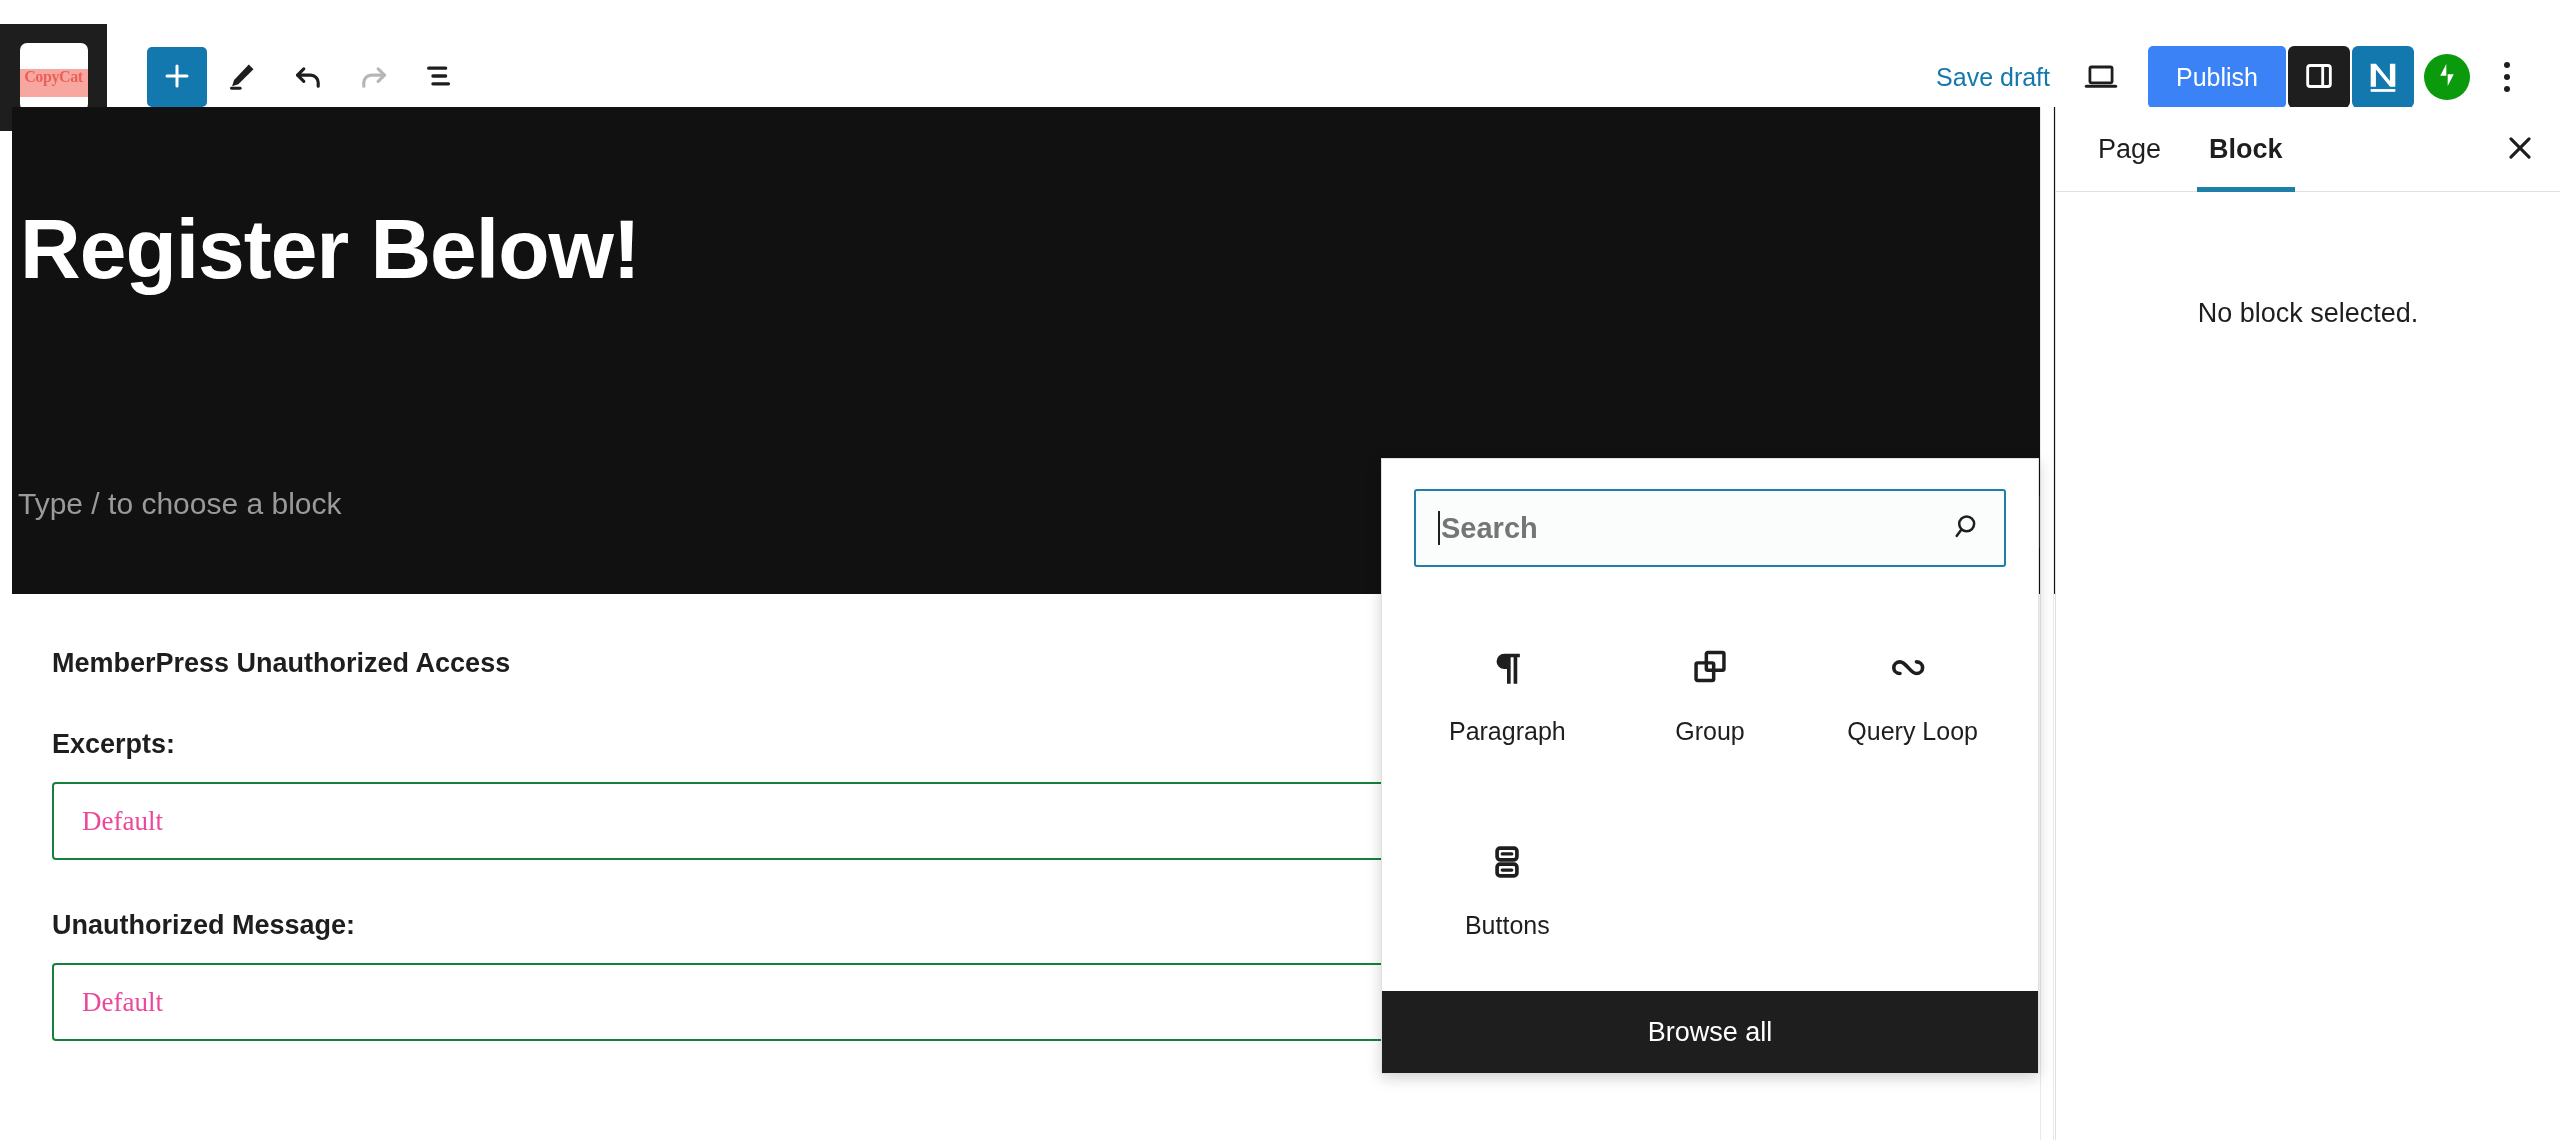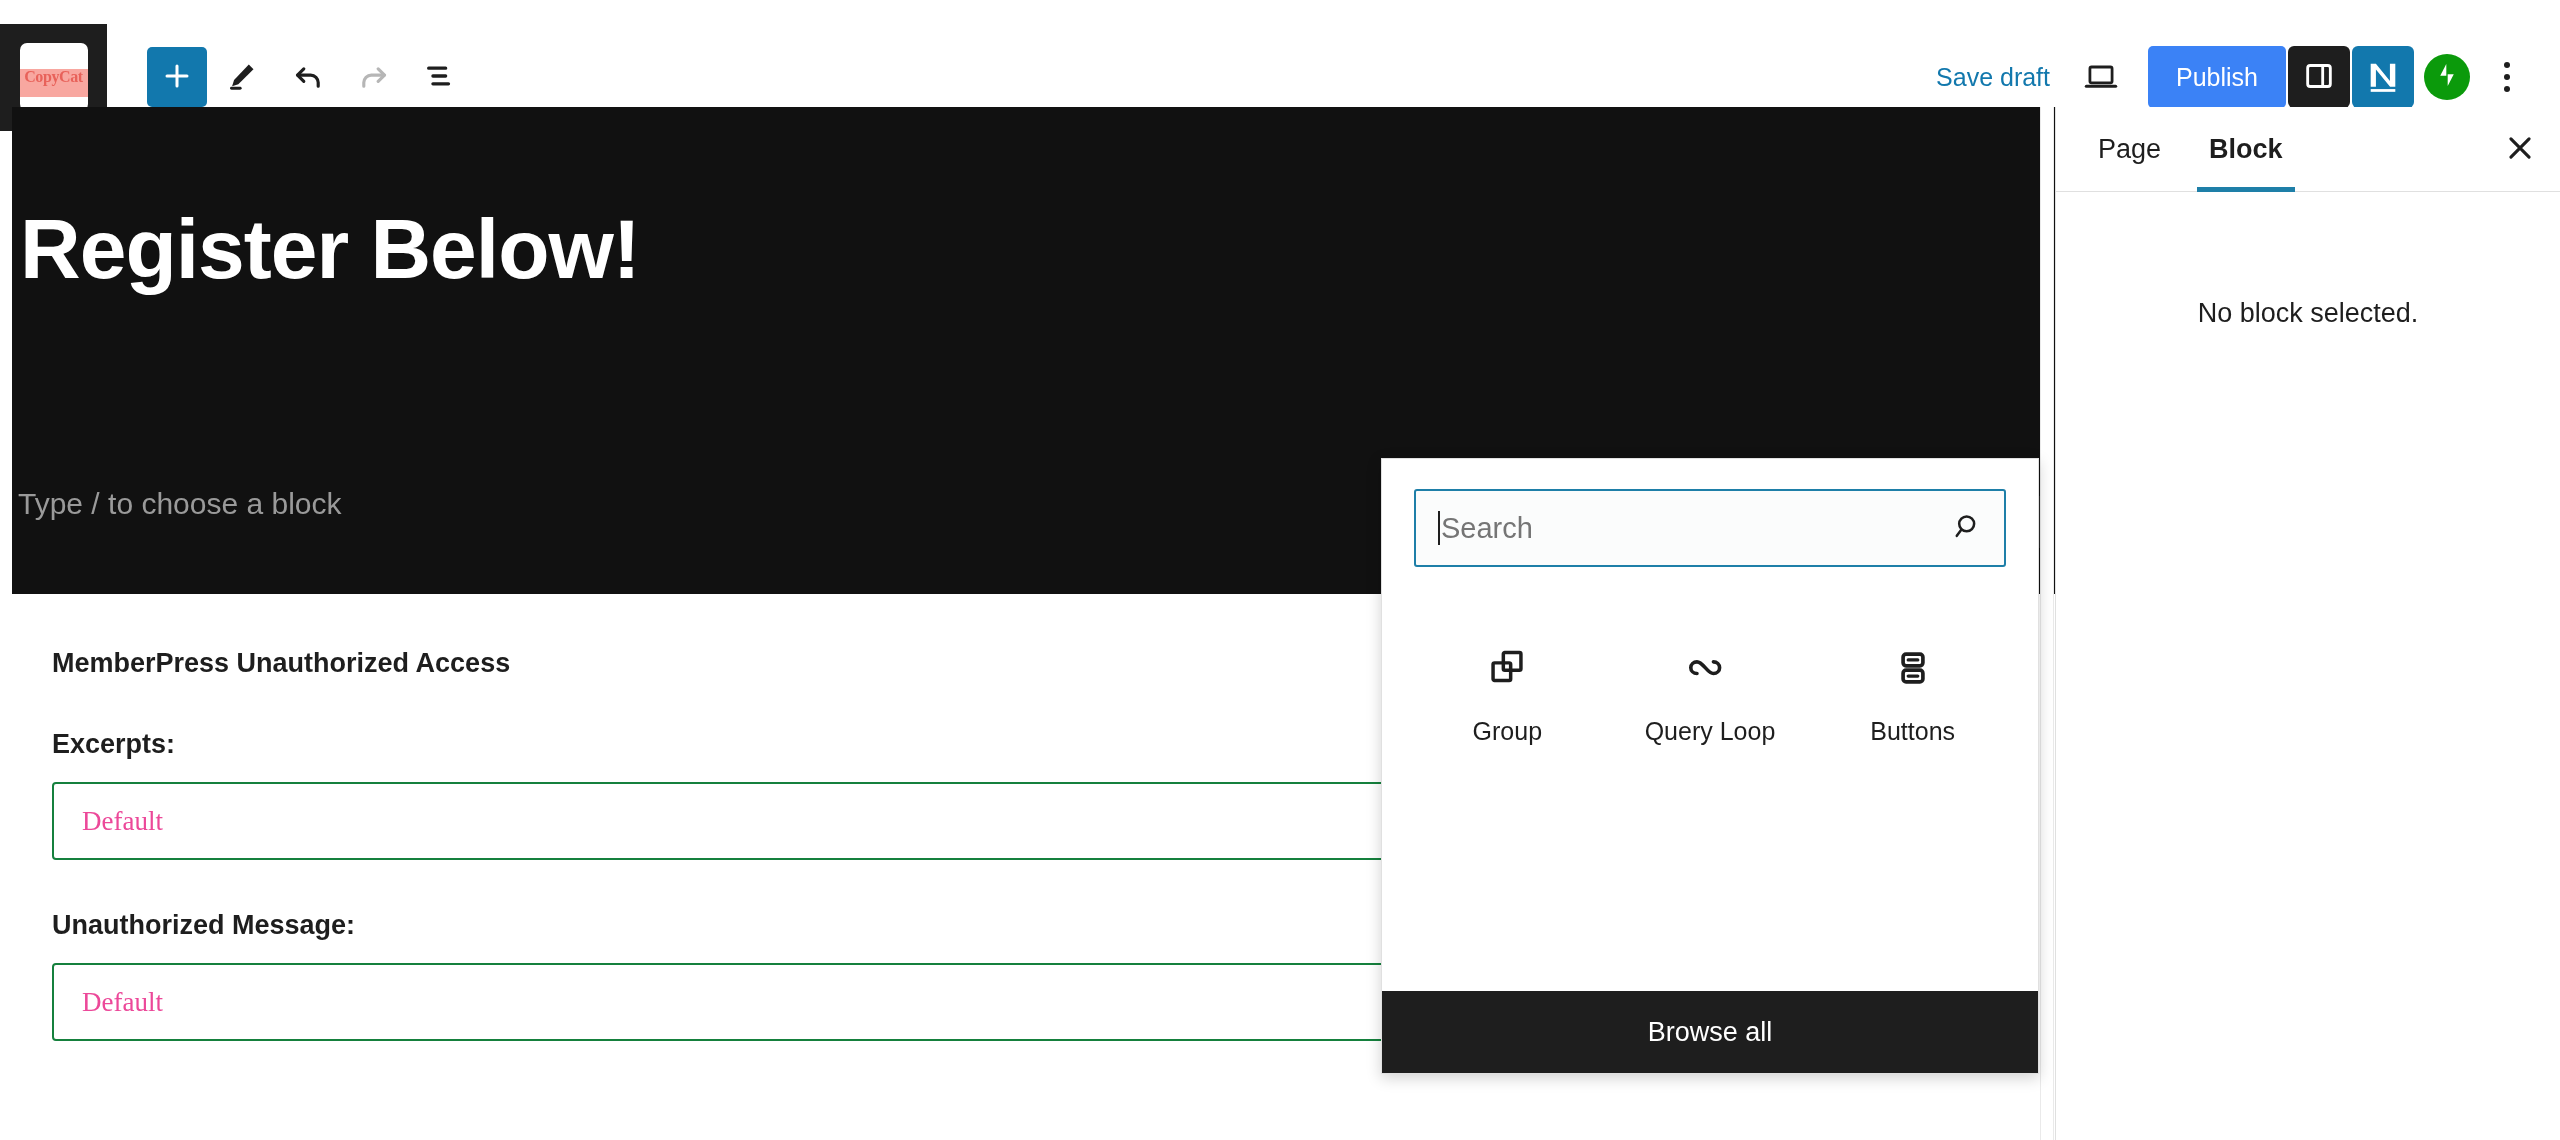--- a/index.html
+++ b/index.html
@@ -191,21 +191,21 @@
   .inserter {
     position: absolute;
     left: 1381px; top: 458px;
     width: 658px; height: 616px;
     background: #ffffff;
     border: 1px solid #e0e0e0;
     box-shadow: 0 4px 14px rgba(0,0,0,0.18);
     z-index: 40;
     display: flex; flex-direction: column;
   }
-  .ins-search-wrap { padding: 30px 32px 22px 32px; }
+  .ins-search-wrap { padding: 30px 32px 22px 32px; font-weight: bold; }
   .ins-search {
     width: 100%; height: 78px;
     border: 2px solid #1e7fa8;
     border-radius: 3px;
     background: #fbfcfc;
     display: flex; align-items: center;
     padding: 0 20px 0 22px;
     position: relative;
     cursor: text;
   }
@@ -466,20 +466,28 @@
         <svg width="32" height="32" viewBox="0 0 24 24" aria-hidden="true">
           <circle cx="11" cy="10.4" r="5.6" fill="none" stroke="#1e1e1e" stroke-width="1.9"></circle>
           <path d="M7.1 14.6L3.6 19.4" stroke="#1e1e1e" stroke-width="1.9" stroke-linecap="round"></path>
         </svg>
       </span>
     </div>
   </div>
 
   <div class="ins-grid">
 
+    <div class="ins-item">
+      <span class="ins-icon">
+        <svg width="44" height="46" viewBox="0 0 24 24" aria-hidden="true">
+          <path d="M15.6 4.2h-5.1a4.2 4.2 0 0 0 0 8.4h1.5v8h2V6.2h1.6v14.4h2V6.2h1.4v-2z" fill="#1e1e1e"></path>
+        </svg>
+      </span>
+      <span class="ins-label">Paragraph</span>
+    </div>
 
     <div class="ins-item">
       <span class="ins-icon">
         <svg width="44" height="46" viewBox="0 0 24 24" aria-hidden="true">
           <rect x="10" y="3.6" width="9.6" height="9.6" rx="0.8" fill="none" stroke="#1e1e1e" stroke-width="1.9"></rect>
           <rect x="4.4" y="9.2" width="9.6" height="9.6" rx="0.8" fill="none" stroke="#1e1e1e" stroke-width="1.9"></rect>
         </svg>
       </span>
       <span class="ins-label">Group</span>
     </div>

